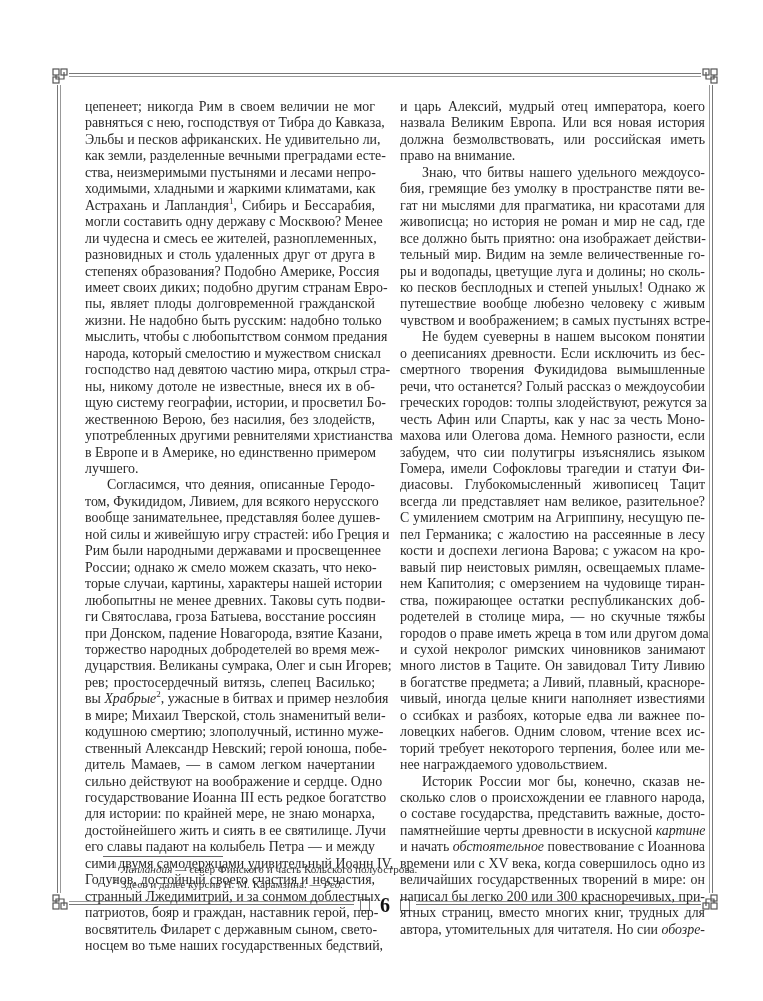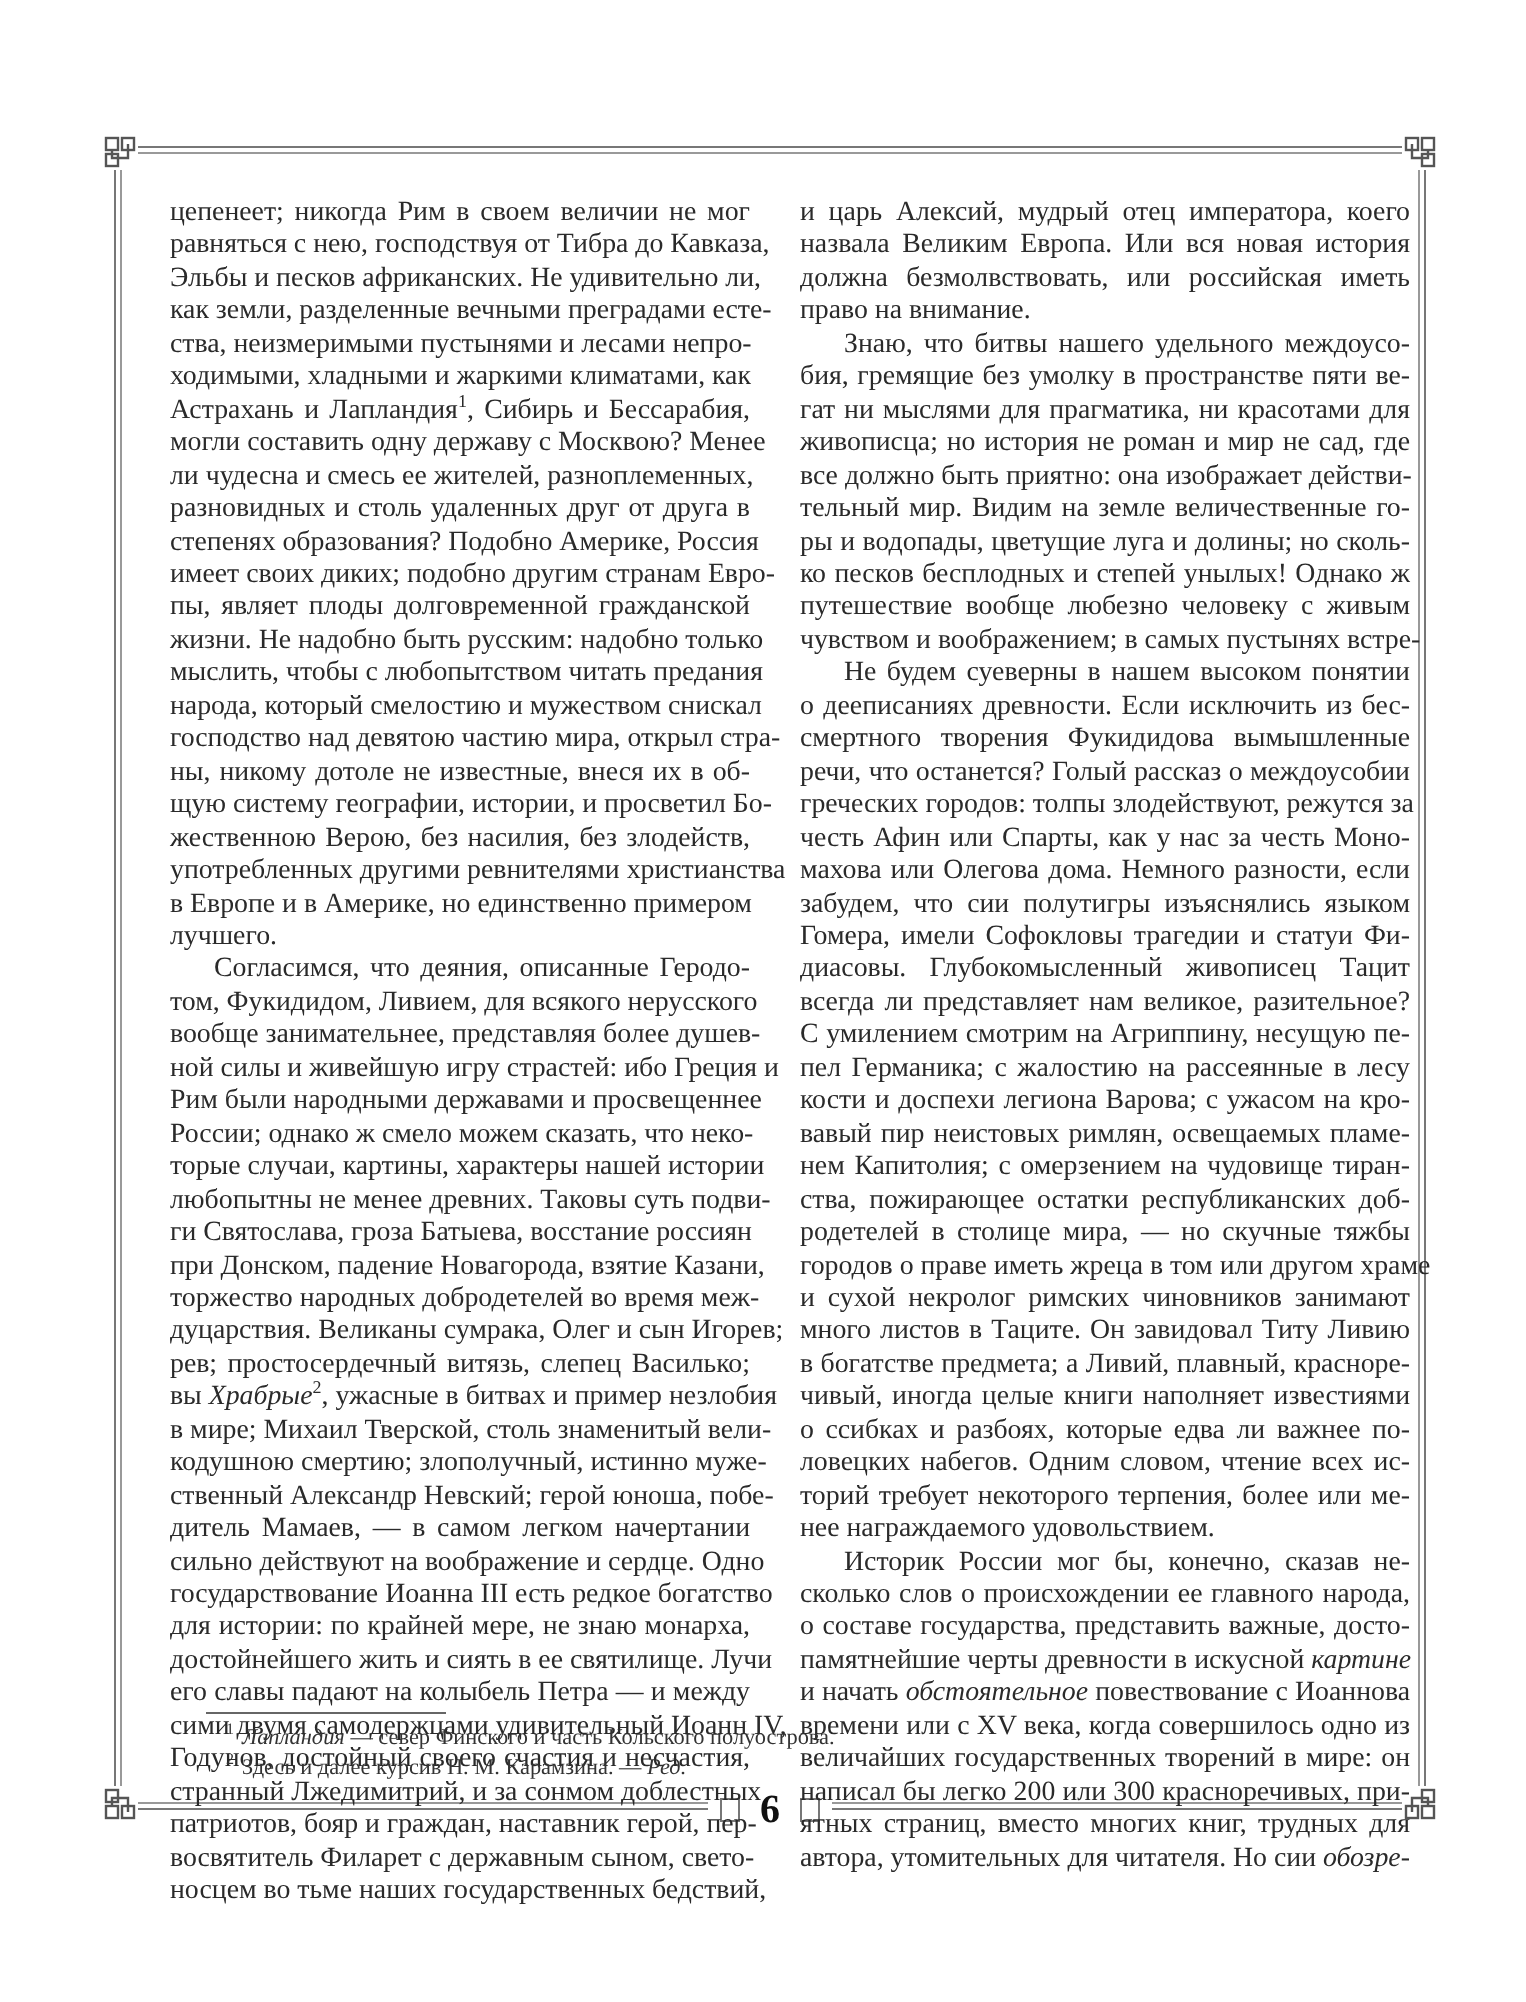--- a/index.html
+++ b/index.html
@@ -96,21 +96,21 @@
       <span class="line">ства, неизмеримыми пустынями и лесами непро-</span>
       <span class="line">ходимыми, хладными и жаркими климатами, как</span>
       <span class="line">Астрахань и Лапландия<sup>1</sup>, Сибирь и Бессарабия,</span>
       <span class="line">могли составить одну державу с Москвою? Менее</span>
       <span class="line">ли чудесна и смесь ее жителей, разноплеменных,</span>
       <span class="line">разновидных и столь удаленных друг от друга в</span>
       <span class="line">степенях образования? Подобно Америке, Россия</span>
       <span class="line">имеет своих диких; подобно другим странам Евро-</span>
       <span class="line">пы, являет плоды долговременной гражданской</span>
       <span class="line">жизни. Не надобно быть русским: надобно только</span>
-      <span class="line">мыслить, чтобы с любопытством читать предания</span>
+      <span class="line">мыслить, чтобы с любопытством сонмом предания</span>
       <span class="line">народа, который смелостию и мужеством снискал</span>
       <span class="line">господство над девятою частию мира, открыл стра-</span>
       <span class="line">ны, никому дотоле не известные, внеся их в об-</span>
       <span class="line">щую систему географии, истории, и просветил Бо-</span>
       <span class="line">жественною Верою, без насилия, без злодейств,</span>
       <span class="line">употребленных другими ревнителями христианства</span>
       <span class="line">в Европе и в Америке, но единственно примером</span>
       <span class="line last">лучшего.</span>
     </p>
     <p>
@@ -176,21 +176,21 @@
       <span class="line">Гомера, имели Софокловы трагедии и статуи Фи-</span>
       <span class="line">диасовы. Глубокомысленный живописец Тацит</span>
       <span class="line">всегда ли представляет нам великое, разительное?</span>
       <span class="line">С умилением смотрим на Агриппину, несущую пе-</span>
       <span class="line">пел Германика; с жалостию на рассеянные в лесу</span>
       <span class="line">кости и доспехи легиона Варова; с ужасом на кро-</span>
       <span class="line">вавый пир неистовых римлян, освещаемых пламе-</span>
       <span class="line">нем Капитолия; с омерзением на чудовище тиран-</span>
       <span class="line">ства, пожирающее остатки республиканских доб-</span>
       <span class="line">родетелей в столице мира, — но скучные тяжбы</span>
-      <span class="line">городов о праве иметь жреца в том или другом храме</span>
+      <span class="line">городов о праве иметь жреца в том или другом дома</span>
       <span class="line">и сухой некролог римских чиновников занимают</span>
       <span class="line">много листов в Таците. Он завидовал Титу Ливию</span>
       <span class="line">в богатстве предмета; а Ливий, плавный, красноре-</span>
       <span class="line">чивый, иногда целые книги наполняет известиями</span>
       <span class="line">о ссибках и разбоях, которые едва ли важнее по-</span>
       <span class="line">ловецких набегов. Одним словом, чтение всех ис-</span>
       <span class="line">торий требует некоторого терпения, более или ме-</span>
       <span class="line last">нее награждаемого удовольствием.</span>
     </p>
     <p>

